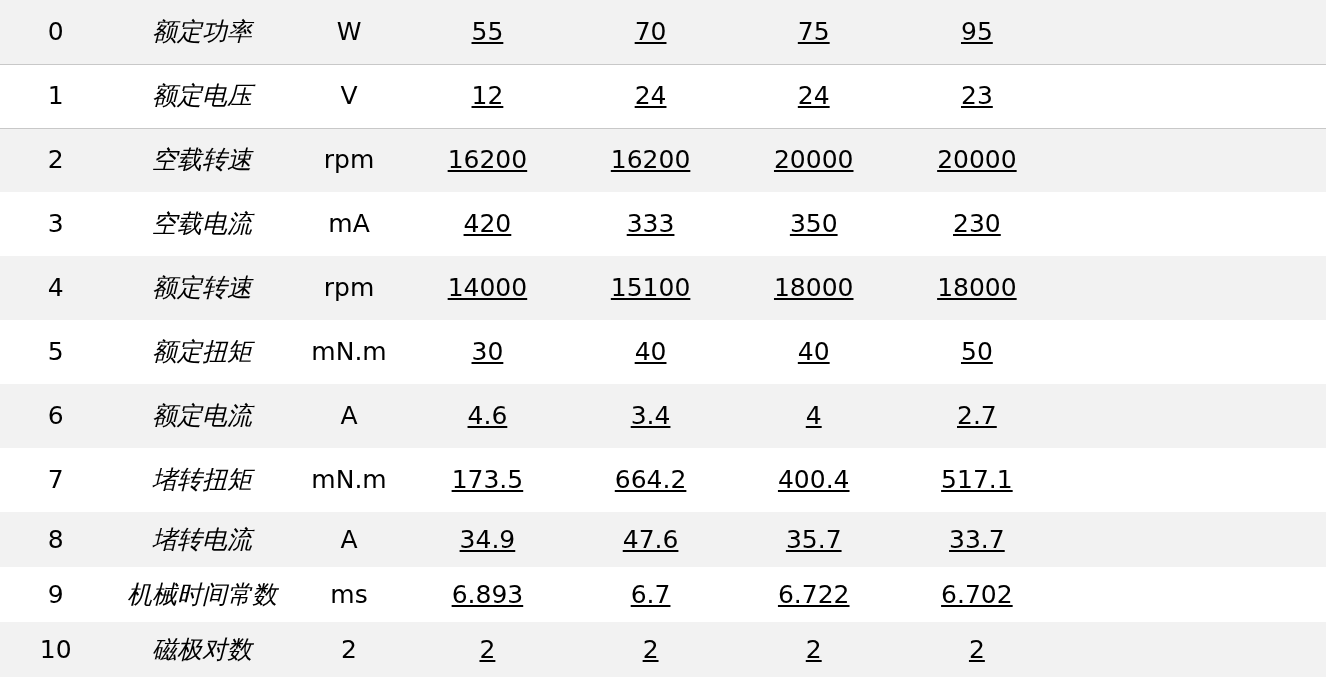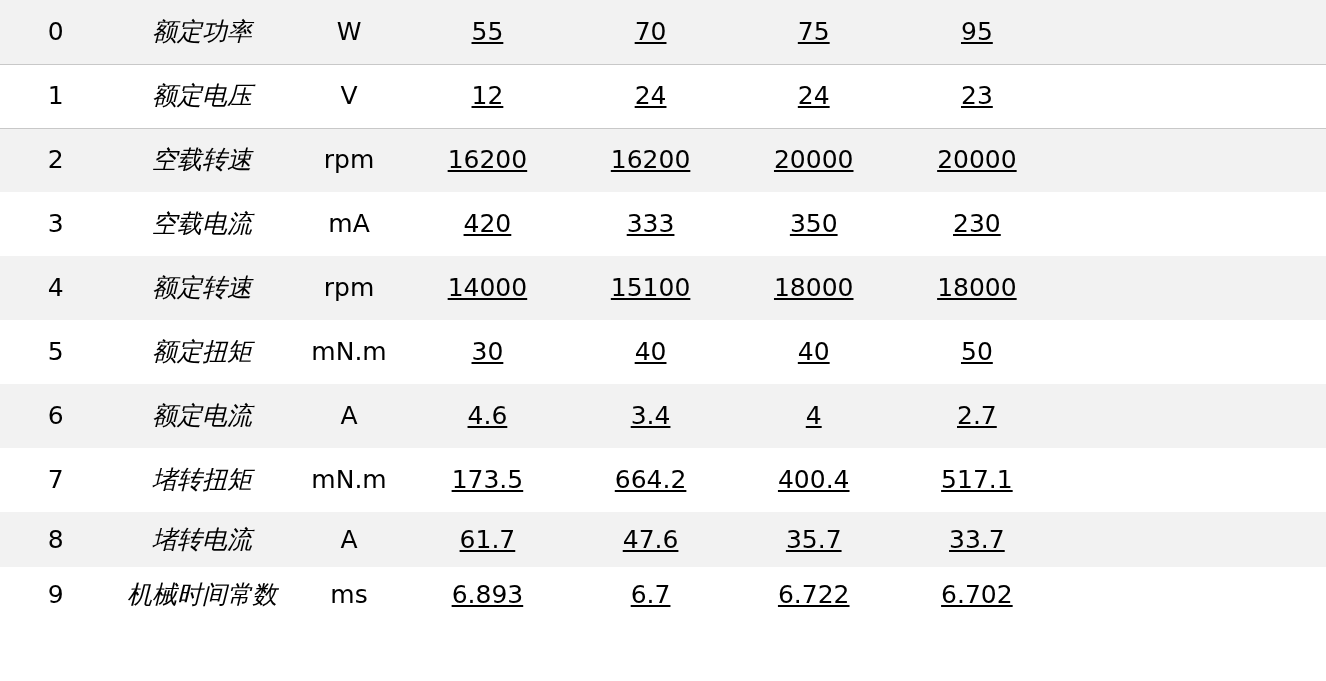--- a/index.html
+++ b/index.html
@@ -147,30 +147,40 @@
       <td class="val">173.5</td>
       <td class="val">664.2</td>
       <td class="val">400.4</td>
       <td class="val">517.1</td>
       <td class="tail"></td>
     </tr>
     <tr class="row-compact striped">
       <td class="idx">8</td>
       <td class="name">堵转电流</td>
       <td class="unit">A</td>
-      <td class="val">61.7</td>
+      <td class="val">34.9</td>
       <td class="val">47.6</td>
       <td class="val">35.7</td>
       <td class="val">33.7</td>
       <td class="tail"></td>
     </tr>
     <tr class="row-compact plain">
       <td class="idx">9</td>
       <td class="name">机械时间常数</td>
       <td class="unit">ms</td>
       <td class="val">6.893</td>
       <td class="val">6.7</td>
       <td class="val">6.722</td>
       <td class="val">6.702</td>
       <td class="tail"></td>
     </tr>
+    <tr class="row-compact striped">
+      <td class="idx">10</td>
+      <td class="name">磁极对数</td>
+      <td class="unit">2</td>
+      <td class="val">2</td>
+      <td class="val">2</td>
+      <td class="val">2</td>
+      <td class="val">2</td>
+      <td class="tail"></td>
+    </tr>
   </tbody>
 </table>
 
 </body></html>

